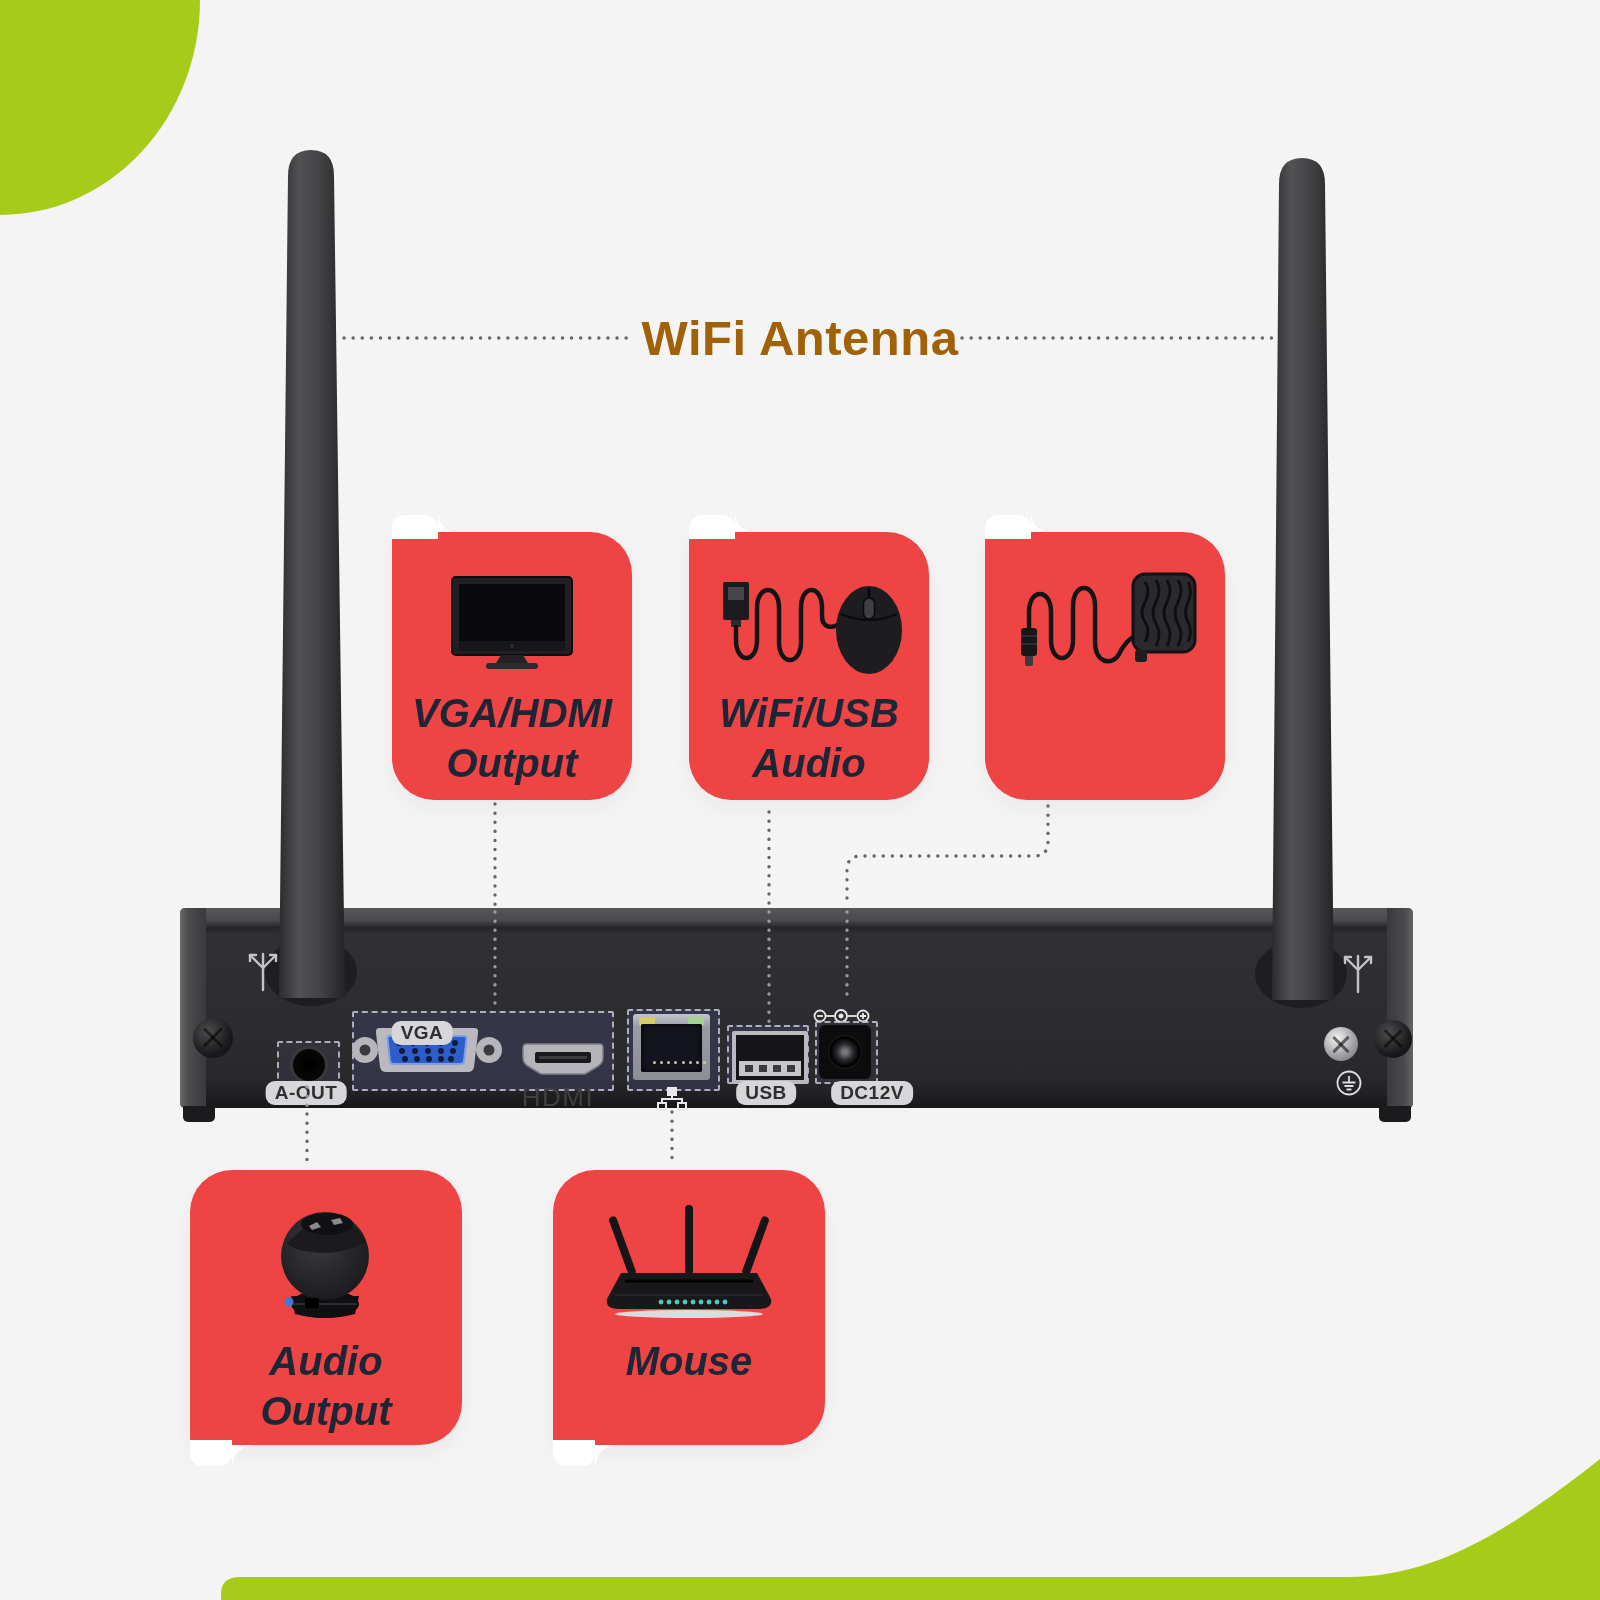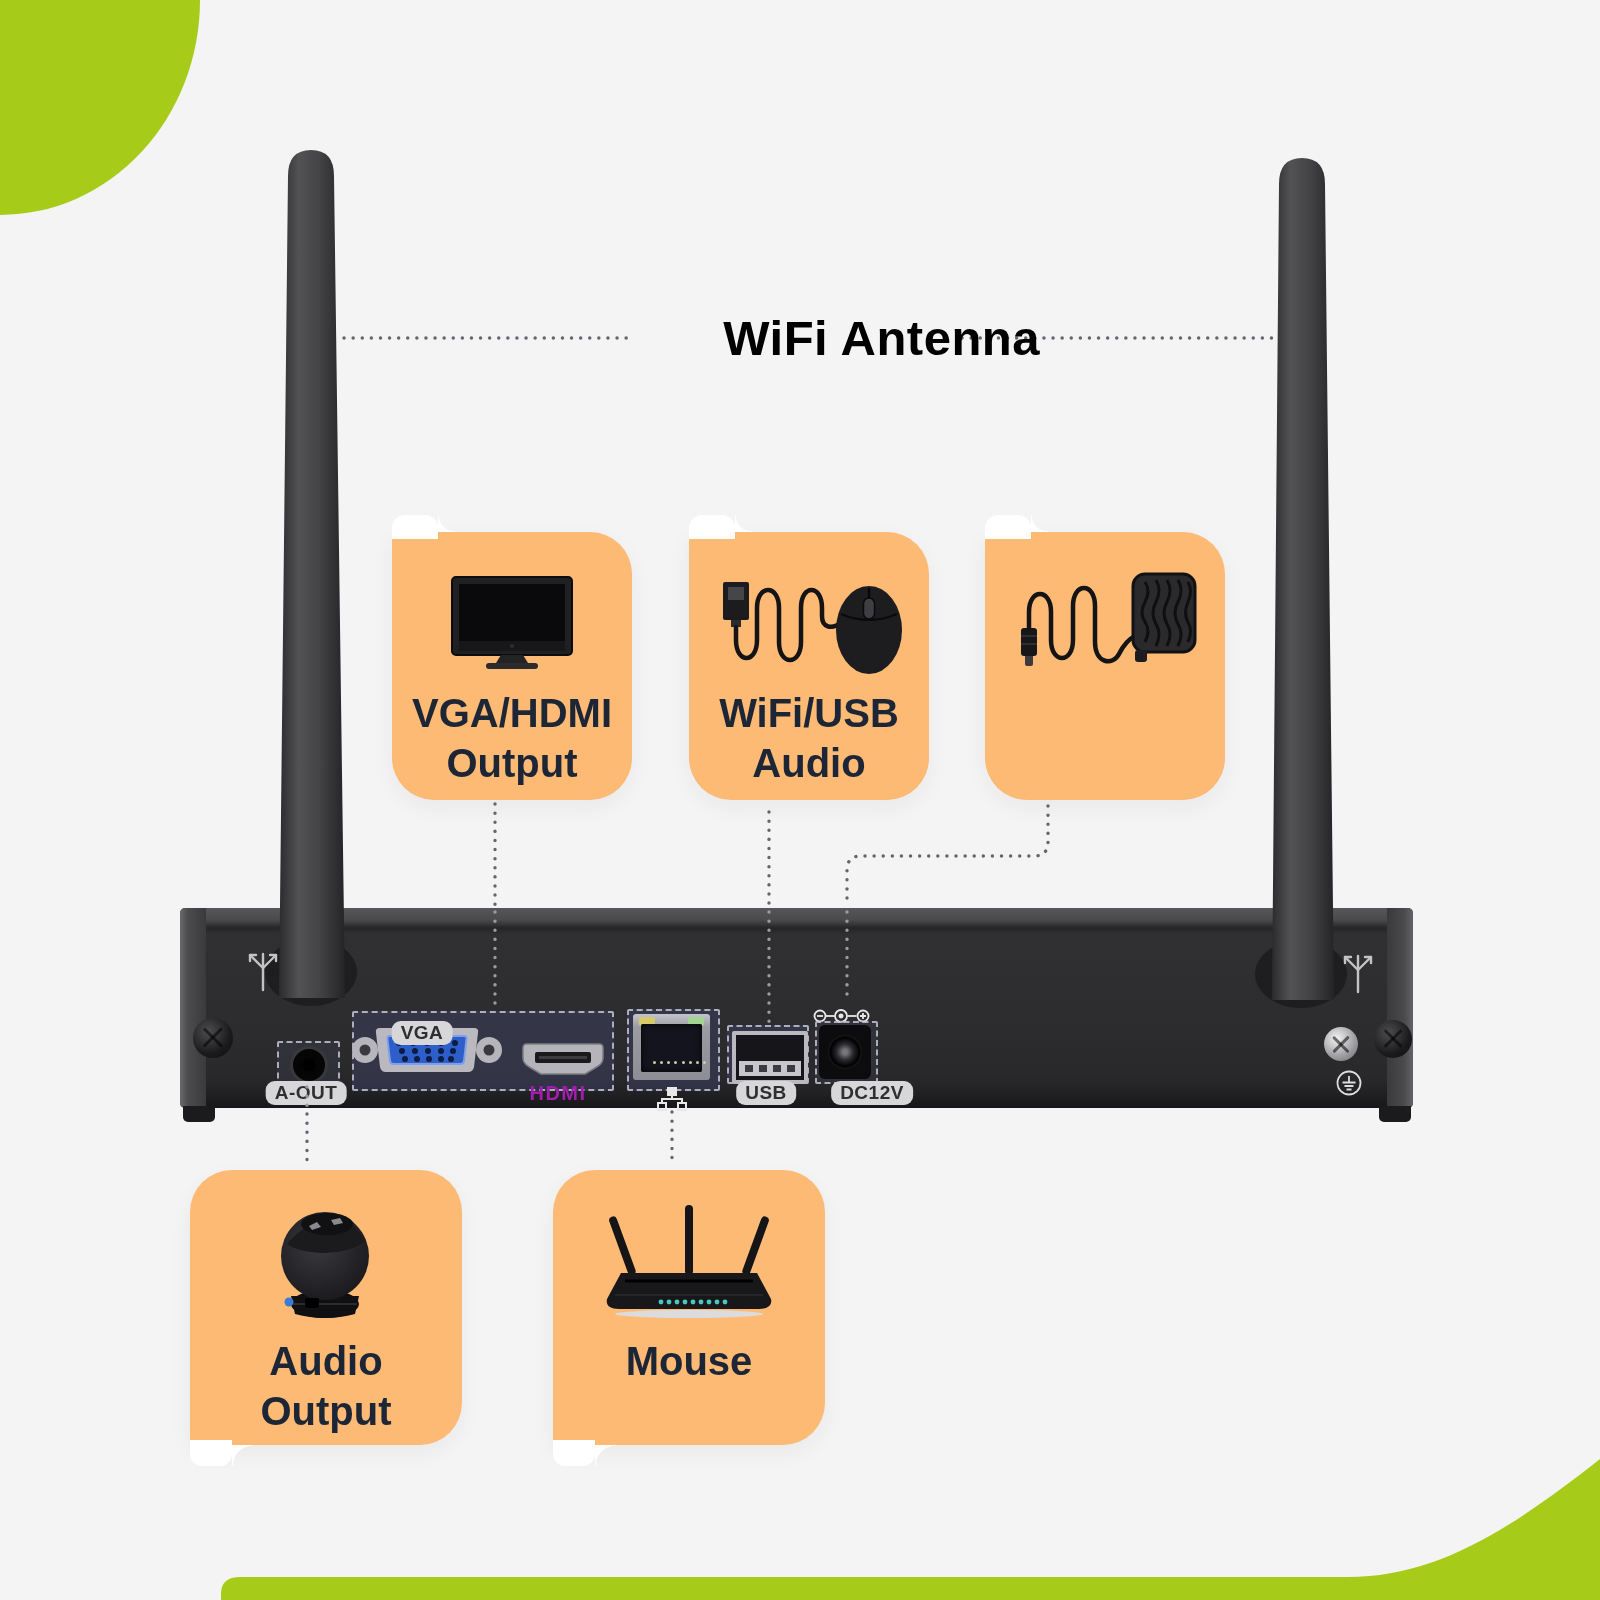--- a/index.html
+++ b/index.html
@@ -6,25 +6,25 @@
   .canvas{position:relative;width:1600px;height:1600px;overflow:hidden;background:#f4f4f4;
           font-family:"Liberation Sans", sans-serif;}
   .abs{position:absolute;}
 
   
   .corner-tl{left:0;top:0;width:200px;height:215px;background:var(--green);
              border-bottom-right-radius:100% 100%;}
   .swoosh{left:0;top:0;width:1600px;height:1600px;pointer-events:none;}
 
   
-  .headline{left:560px;top:310px;width:480px;text-align:right;font-size:49px;font-weight:600;
-            color:#000000;letter-spacing:.5px;}
-
-  
-  .card{position:absolute;background:#fdba74;box-shadow:0 8px 22px rgba(40,40,60,.05);}
+  .headline{left:560px;top:310px;width:480px;text-align:center;font-size:49px;font-weight:600;
+            color:#a16207;letter-spacing:.5px;}
+
+  
+  .card{position:absolute;background:#ef4444;box-shadow:0 8px 22px rgba(40,40,60,.05);font-style:italic;}
   .card-top{top:532px;width:240px;height:268px;border-radius:0 42px 42px 42px;}
   .card-top .tab{position:absolute;top:-17px;left:0;width:46px;height:24px;background:#fff;
                  border-radius:13px 13px 0 0;}
   .card-top .tab-curve{position:absolute;top:-17px;left:46px;width:17px;height:17px;
                  background:radial-gradient(circle 17px at 100% 0%, rgba(255,255,255,0) 16px, #fff 16.7px);}
   .card-bottom{top:1170px;width:272px;height:275px;border-radius:42px 42px 42px 0;}
   .card-bottom .tab{position:absolute;bottom:-21px;left:0;width:42px;height:26px;background:#fff;
                  border-radius:0 0 12px 12px;}
   .card-bottom .tab-curve{position:absolute;bottom:-21px;left:42px;width:21px;height:21px;
                  background:radial-gradient(circle 21px at 100% 100%, rgba(255,255,255,0) 20px, #fff 20.7px);}
@@ -43,21 +43,21 @@
      background:linear-gradient(90deg,#6a6a6d 0%,#4c4c4f 30%,#3a3a3d 100%);}
   .flange-r{left:1387px;top:908px;width:26px;height:200px;border-radius:0 5px 5px 0;
      background:linear-gradient(270deg,#636366 0%,#4a4a4d 35%,#3a3a3d 100%);}
   .foot{top:1106px;width:32px;height:16px;background:#1b1b1e;border-radius:0 0 5px 5px;}
 
   .dash-box{position:absolute;border:2px dashed rgba(214,214,230,.75);background:rgba(62,62,95,.55);
             border-radius:2px;}
   .dash-box.plain{background:rgba(70,70,90,.28);}
   .pill{position:absolute;background:#d7d7d9;color:#2f2f31;font-size:19px;font-weight:700;
         letter-spacing:.5px;border-radius:9px;padding:1px 9px;line-height:22px;transform:translateX(-50%);}
-  .hdmi-label{position:absolute;color:#a21caf;font-size:20px;font-weight:700;letter-spacing:1.5px;
+  .hdmi-label{position:absolute;color:#404040;font-size:26px;font-weight:400;letter-spacing:1.5px;
         transform:translateX(-50%);}
 
   
   .screw{position:absolute;border-radius:50%;}
   .screw.dark{background:radial-gradient(circle at 38% 34%, #4d4d50, #1a1a1c 62%, #0d0d0f);}
   .screw.silver{background:radial-gradient(circle at 38% 34%, #f4f4f4, #a7a7ab 52%, #68686c);}
   .screw::before,.screw::after{content:'';position:absolute;left:18%;top:46%;width:64%;height:8%;
         background:rgba(0,0,0,.55);border-radius:2px;}
   .screw::before{transform:rotate(45deg);} .screw::after{transform:rotate(-45deg);}
 

